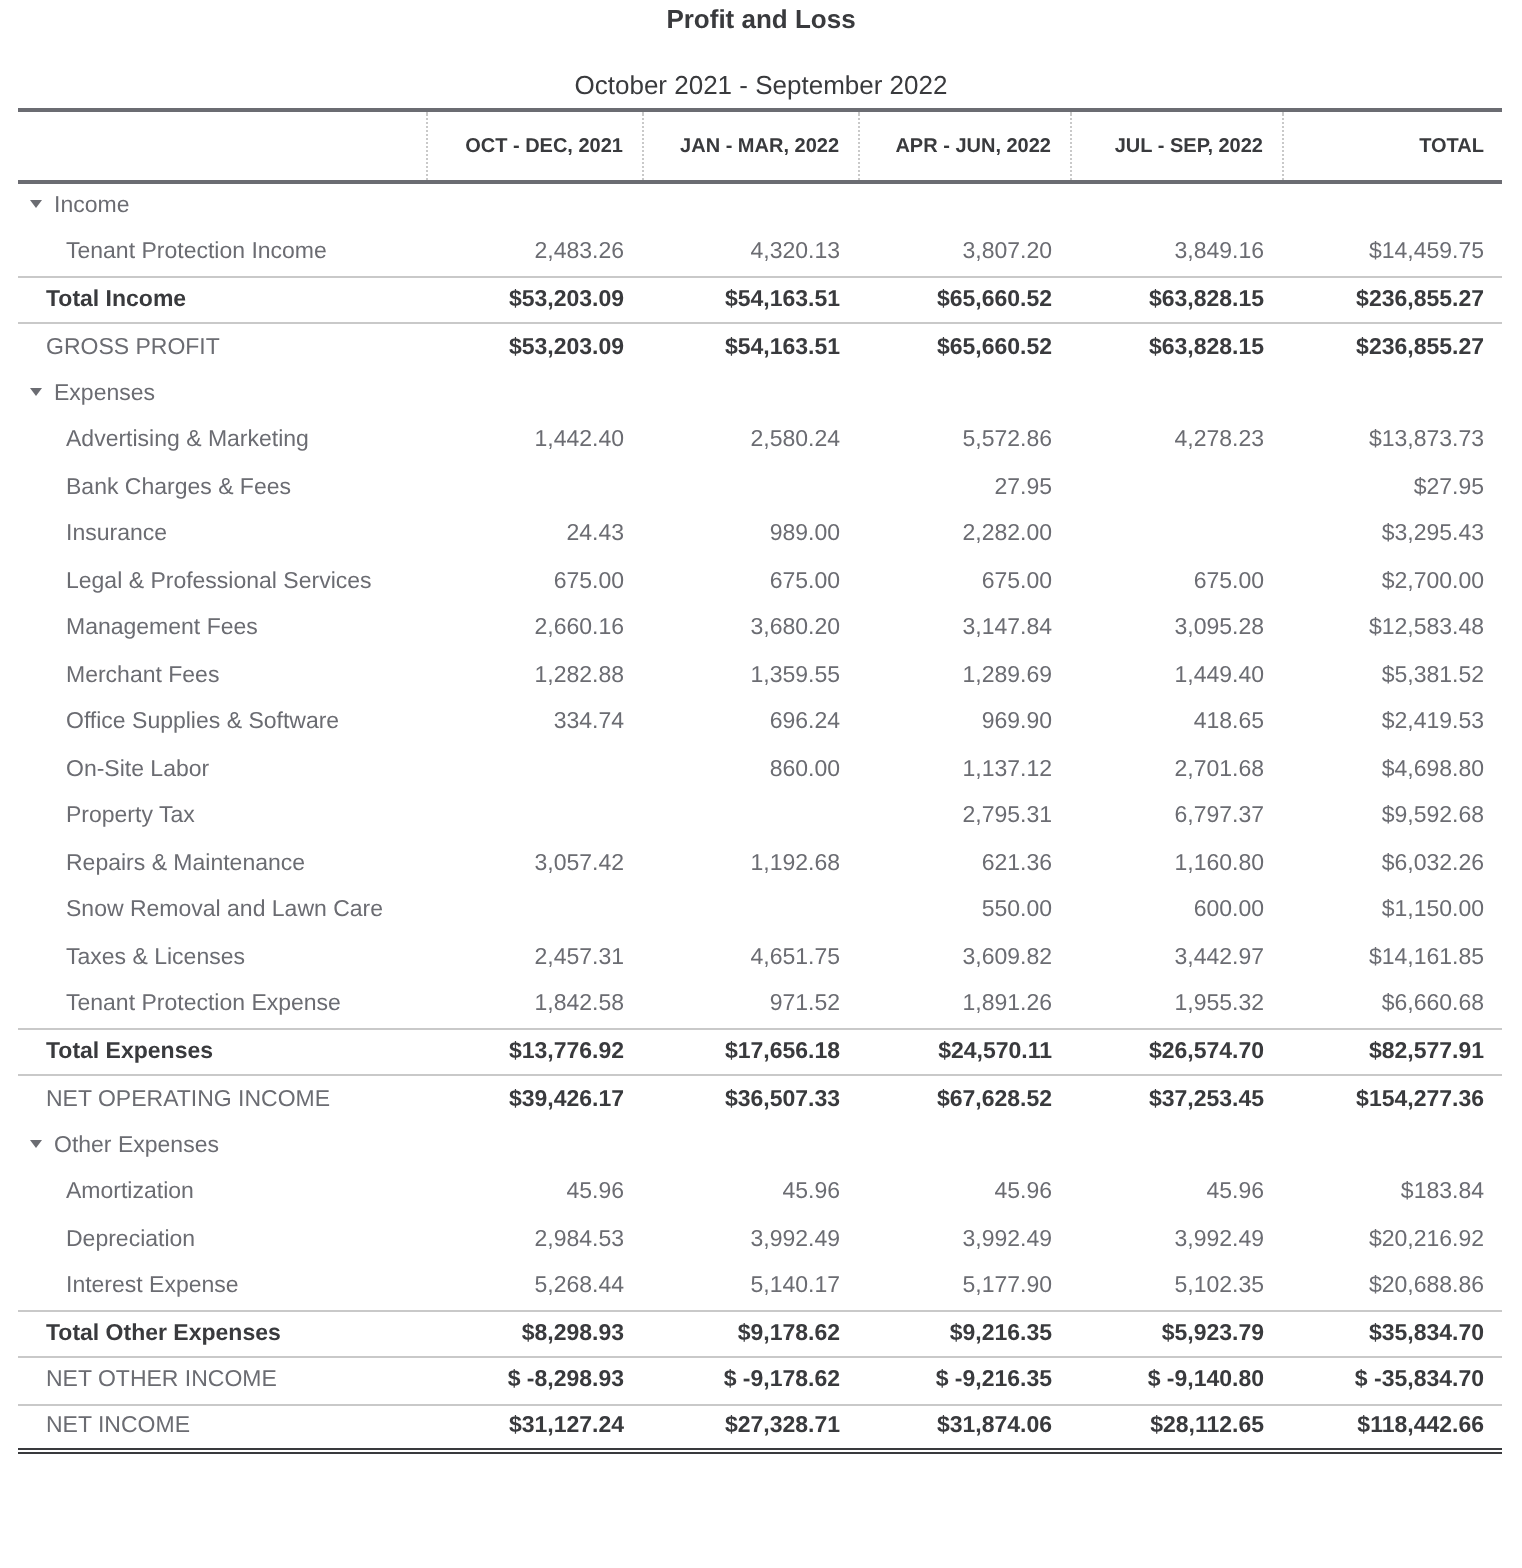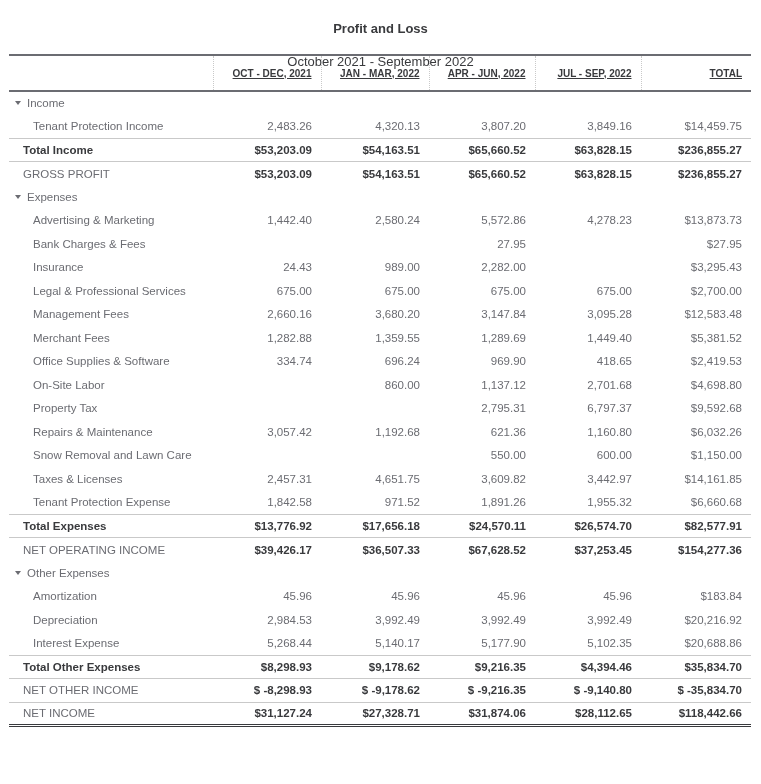--- a/index.html
+++ b/index.html
@@ -1,34 +1,34 @@
 <!DOCTYPE html>
 <html><head>
   <meta charset="utf-8">
   <style>
     html, body { margin: 0; padding: 0; background: #ffffff; }
     body {
       width: 761px; height: 784px; overflow: hidden;
       font-family: "Liberation Sans", "DejaVu Sans", sans-serif;
       color: #393a3d;
     }
-    .header { text-align: center; padding-top: 21px; }
+    .header { text-align: center; padding-top: 2px; }
     .report-title { font-size: 13px; font-weight: bold; color: #393a3d; line-height: 16px; }
     .report-subtitle { font-size: 13px; color: #393a3d; line-height: 18px; margin-top: 16px; }
     .table-wrap {
       position: absolute; left: 9px; top: 54px; width: 742px;
     }
     table { border-collapse: collapse; width: 742px; table-layout: fixed; }
     col.c0 { width: 204px; }
     col.c1 { width: 108px; }
     col.c2 { width: 108px; }
     col.c3 { width: 106px; }
     col.c4 { width: 106px; }
     col.c5 { width: 110px; }
-    thead tr { height: 36px; text-decoration: underline; }
+    thead tr { height: 36px; }
     thead th {
       border-top: 2px solid #6b6c72;
       border-bottom: 2px solid #6b6c72;
       font-size: 10px; font-weight: bold; color: #393a3d;
       text-align: right; padding: 0 9px 0 0;
       border-left: 1px dotted #c9c9c9;
       white-space: nowrap;
     }
     thead th:first-child { border-left: none; }
     tbody tr { height: 23.5px; }
@@ -271,21 +271,21 @@
           <td class="num">5,140.17</td>
           <td class="num">5,177.90</td>
           <td class="num">5,102.35</td>
           <td class="num">$20,688.86</td>
         </tr>
         <tr class="total-row">
           <td class="total-label"><span>Total Other Expenses</span></td>
           <td class="num">$8,298.93</td>
           <td class="num">$9,178.62</td>
           <td class="num">$9,216.35</td>
-          <td class="num">$4,394.46</td>
+          <td class="num">$5,923.79</td>
           <td class="num">$35,834.70</td>
         </tr>
         <tr class="summary-row">
           <td class="summary-label"><span>NET OTHER INCOME</span></td>
           <td class="num">$ -8,298.93</td>
           <td class="num">$ -9,178.62</td>
           <td class="num">$ -9,216.35</td>
           <td class="num">$ -9,140.80</td>
           <td class="num">$ -35,834.70</td>
         </tr>

